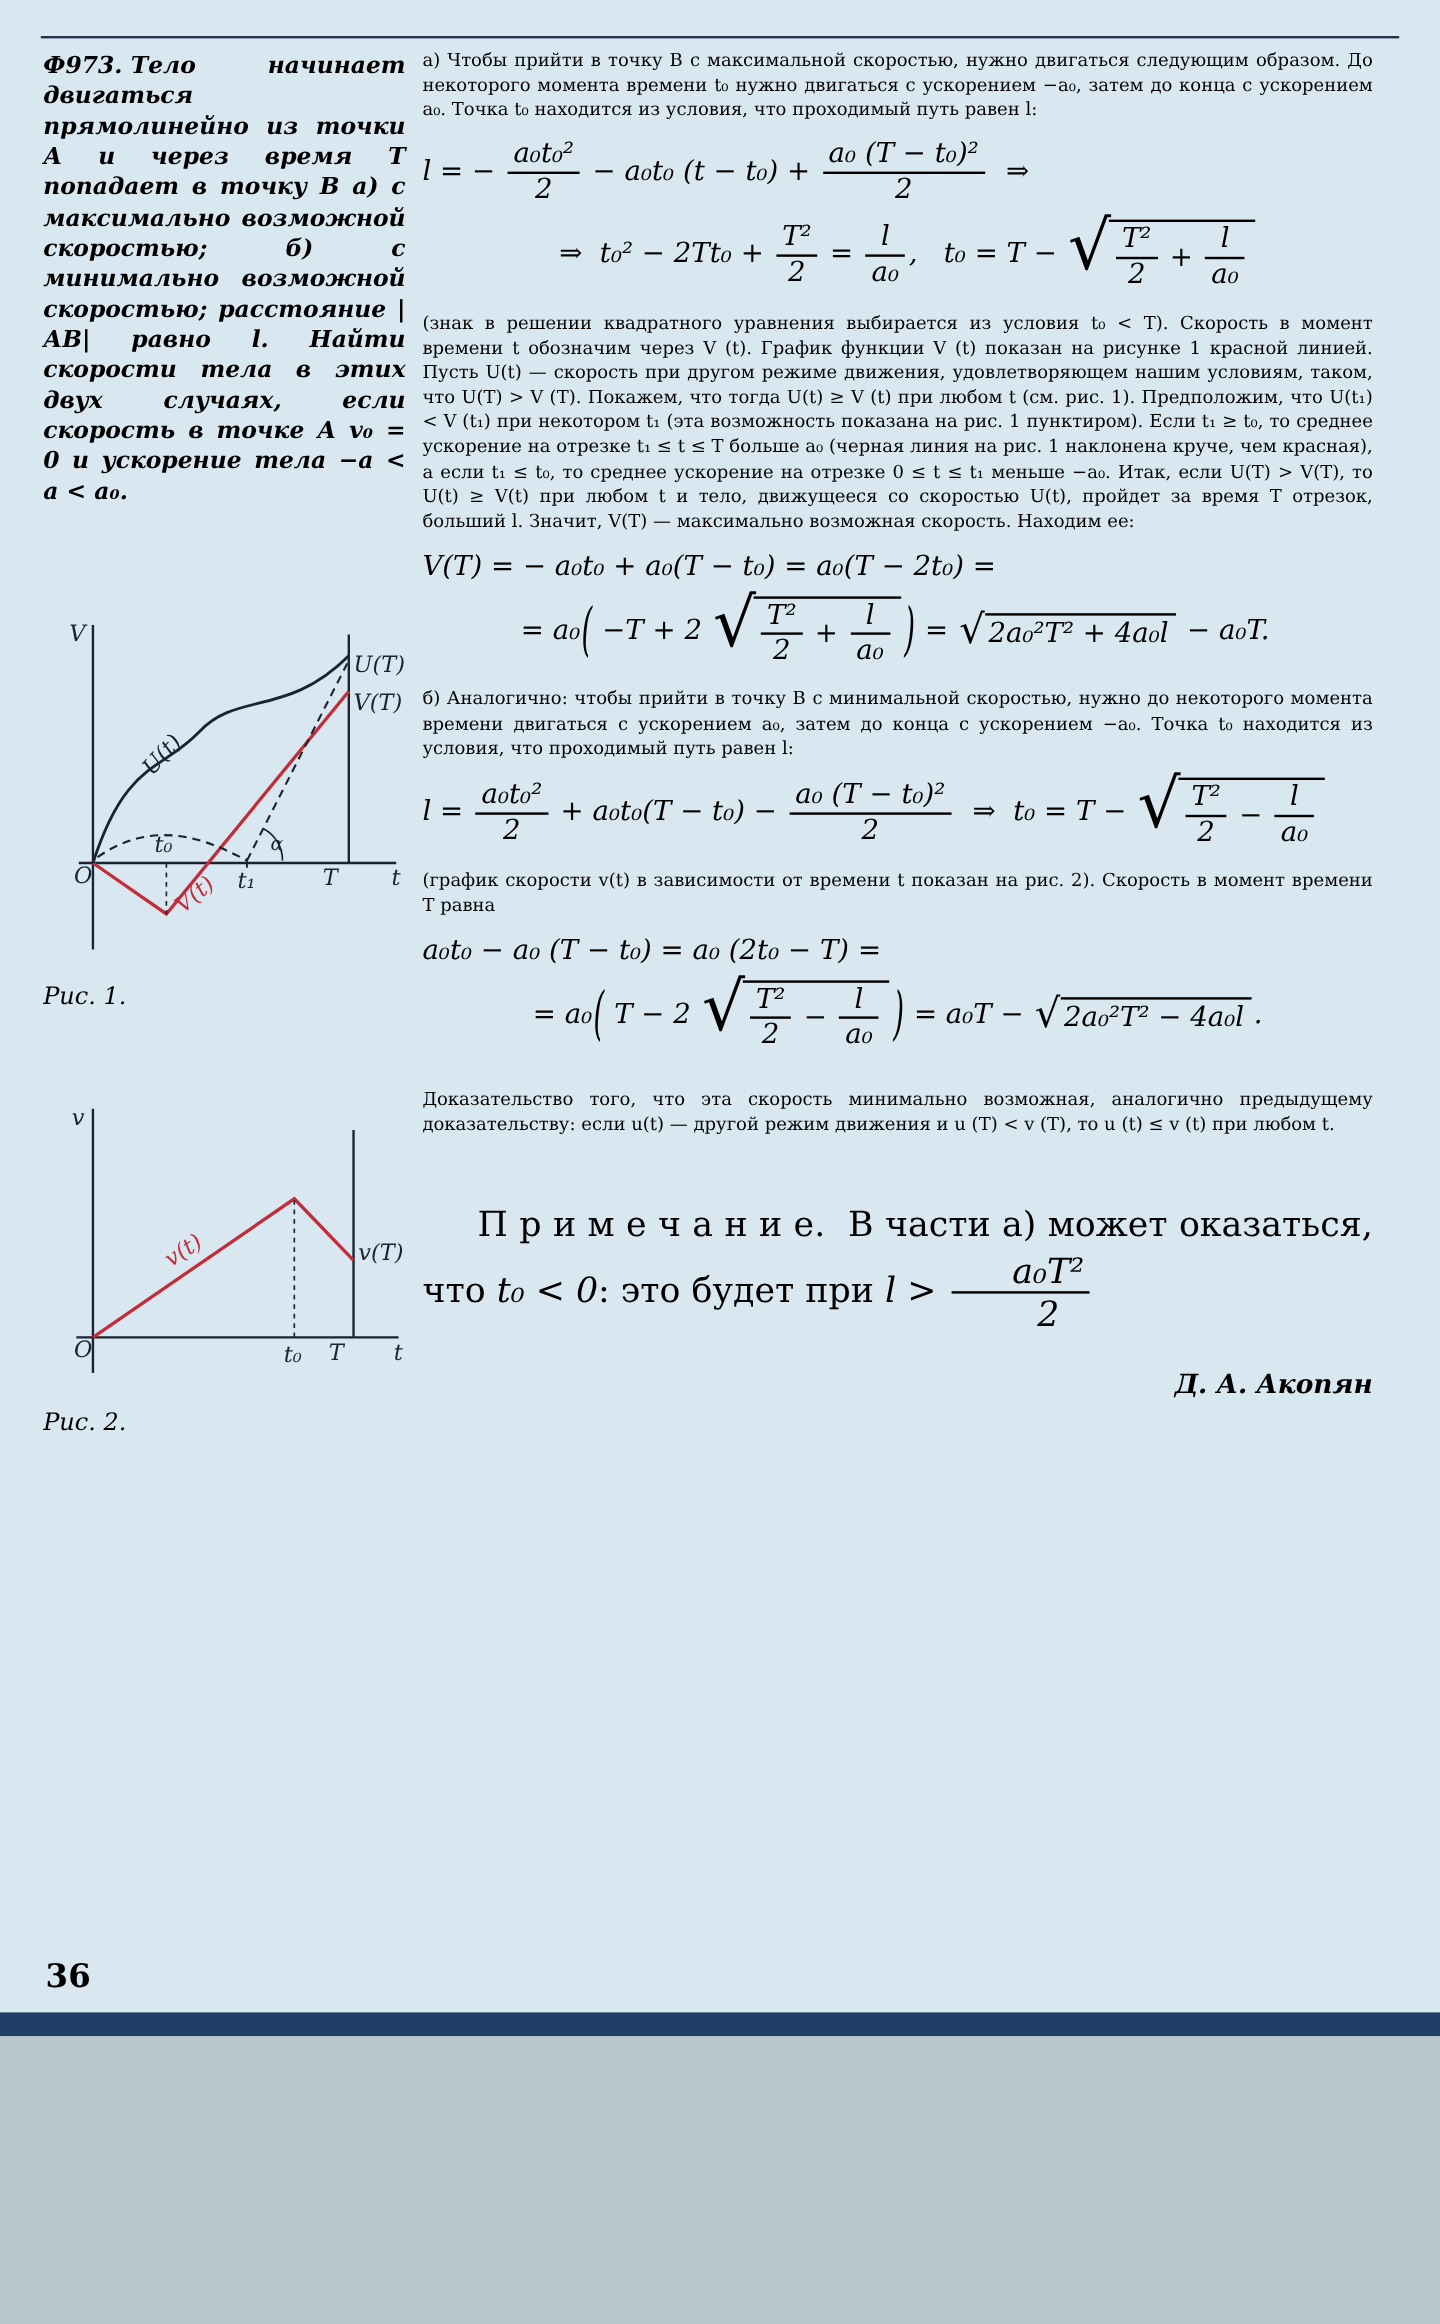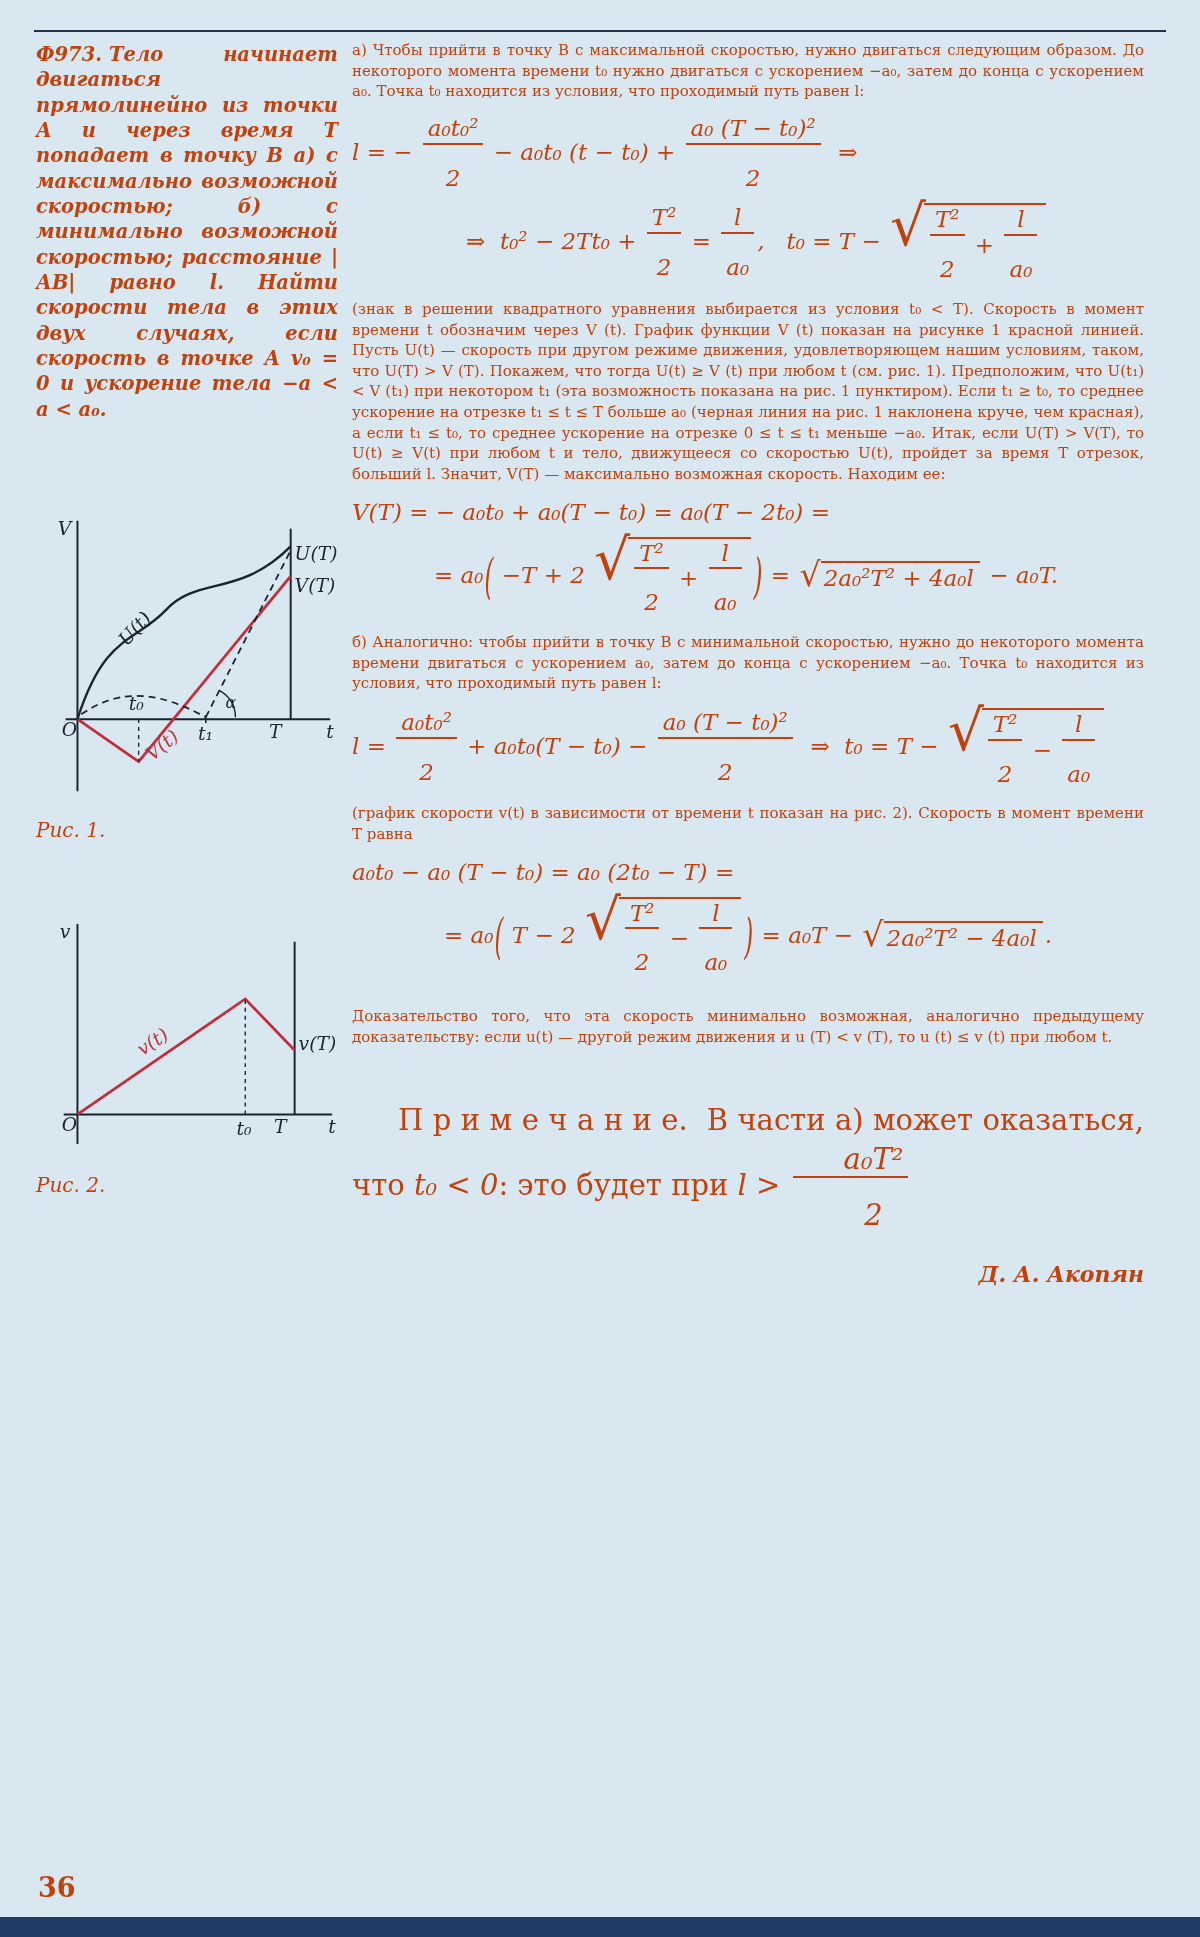--- a/index.html
+++ b/index.html
@@ -1,19 +1,19 @@
 <!DOCTYPE html>
 <html><head>
 <meta charset="utf-8">
 <style>
   html,body{margin:0;padding:0;background:#b9c6ce;}
   .page{
-    position:relative; width:1200px; height:1937px; margin:0 auto;
+    position:relative; width:1200px; height:1697px; margin:0 auto;
     background:#d9e8f0;
-    color:#c2410c;
+    color:#000000;
     font-family:"DejaVu Serif","Liberation Serif",serif;
     overflow:hidden;
   }
   .toprule{position:absolute;top:30px;left:34px;width:1132px;height:2px;background:#24324a;}
   .bottombar{position:absolute;bottom:0;left:0;width:100%;height:20px;background:#1e3c64;}
   .pagenum{position:absolute;bottom:34px;left:38px;font-weight:bold;font-size:27px;margin-top:32px;}
 
   .leftcol{position:absolute;top:42px;left:36px;width:302px;}
   .rightcol{position:absolute;top:40px;left:352px;width:792px;}
 
@@ -32,21 +32,21 @@
 
   .formula{font-style:italic;font-size:23px;margin:14px 0 16px 0;}
   .fline{display:block;margin:12px 0;white-space:nowrap;}
   .ind130{margin-left:114px;}
   .ind80{margin-left:82px;}
   .ind90{margin-left:92px;}
 
   .fx{white-space:pre-wrap;}
   .it{font-style:italic;}
   .fr{display:inline-flex;flex-direction:column;vertical-align:middle;text-align:center;
-      margin:0 3px;line-height:1.12;font-style:italic;gap:20px;}
+      margin:0 3px;line-height:1.12;font-style:italic;}
   .fr .n{display:block;padding:0 5px 1px 5px;border-bottom:2px solid currentColor;}
   .fr .d{display:block;padding:1px 5px 0 5px;}
   .sq{display:inline-flex;align-items:flex-start;vertical-align:middle;margin:0 2px;}
   .sq .rad{font-style:normal;font-size:1.45em;line-height:0.85;}
   .sq.tall .rad{font-size:2.45em;line-height:0.8;margin-right:-2px;}
   .sq .sb{display:inline-flex;align-items:center;border-top:2px solid currentColor;
           padding:2px 6px 0 3px;white-space:pre;}
   .bp{display:inline-block;vertical-align:middle;transform:scaleY(2.1);padding:0 1px;}
 
   .figtext{font-family:"DejaVu Serif","Liberation Serif",serif;font-style:italic;font-size:19px;fill:#1a2330;}

